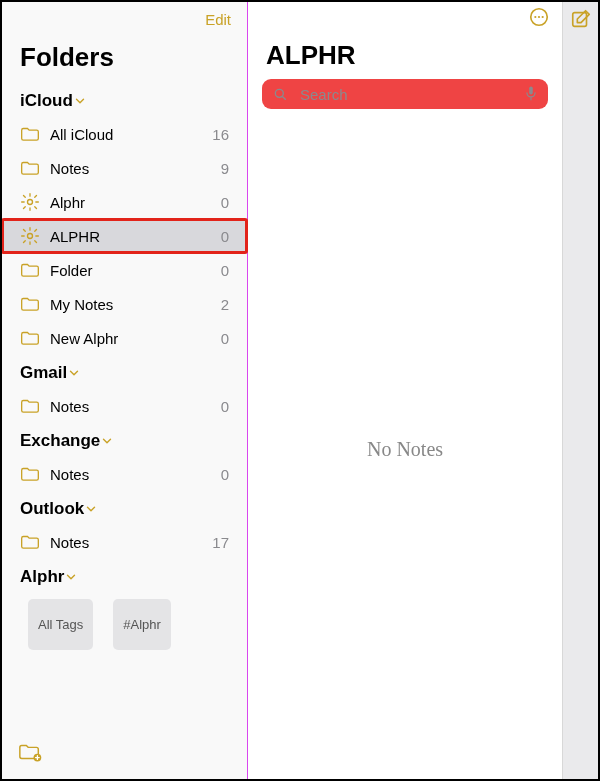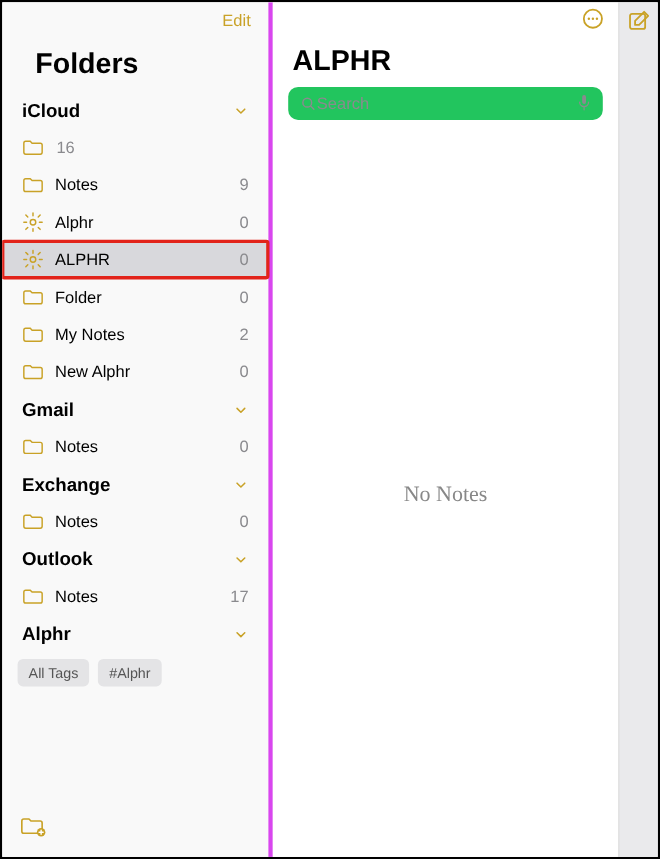--- a/index.html
+++ b/index.html
@@ -1,56 +1,56 @@
 <!DOCTYPE html>
 <html><head>
 <meta charset="utf-8">
 <style>
   * { box-sizing: border-box; margin: 0; padding: 0; }
   html, body { width: 600px; height: 781px; font-family: -apple-system, "Helvetica Neue", Arial, sans-serif; }
   body { border: 2px solid #000; display: flex; background: #fff; color: #000; }
 
   
-  .sidebar { width: 246px; height: 100%; background: #f9f9f9; border-right: 4px solid #d946ef; position: relative; display: flex; flex-direction: column; }
+  .sidebar { width: 246px; height: 100%; background: #f9f9f9; border-right: 1px solid #d946ef; position: relative; display: flex; flex-direction: column; }
   .sidebar-top { height: 34px; display: flex; justify-content: flex-end; align-items: center; padding-right: 16px; }
   .edit-link { color: #c9a227; font-size: 15px; cursor: pointer; }
-  .folders-title { font-size: 26px; font-weight: 700; padding: 6px 18px 10px; margin-left: 12px; }
-
-  .section-header { display: flex; align-items: center; justify-content: space-between; padding: 8px 18px 6px; cursor: pointer; }
+  .folders-title { font-size: 26px; font-weight: 700; padding: 6px 18px 10px; }
+
+  .section-header { display: flex; align-items: center; justify-content: flex-start; padding: 8px 18px 6px; cursor: pointer; }
   .section-header span.label { font-size: 17px; font-weight: 600; }
   .chev { width: 14px; height: 14px; flex: 0 0 14px; }
 
   .folder-row {
     display: flex; align-items: center; gap: 10px;
     padding: 7px 18px 7px 18px; font-size: 15px; cursor: pointer;
     position: relative;
   }
   .folder-row .icon { width: 20px; height: 20px; flex: 0 0 20px; display: flex; align-items: center; justify-content: center; }
   .folder-row .name { flex: 1; color: #000; }
   .folder-row .count { color: #8a8a8e; font-size: 15px; min-width: 18px; text-align: right; }
   .folder-row.selected { background: #d8d8dc; }
   .folder-row.highlighted { outline: 3px solid #e2231a; outline-offset: -2px; border-radius: 2px; }
 
   .tags-row { display: flex; gap: 8px; padding: 6px 14px; }
-  .tag-chip { background: #e4e4e6; color: #555; font-size: 13px; padding: 5px 10px; border-radius: 5px; cursor: pointer; }
+  .tag-chip { background: #e4e4e6; color: #555; font-size: 13px; padding: 18px 10px; border-radius: 5px; cursor: pointer; margin-left: 12px; }
 
   .sidebar-bottom { margin-top: auto; padding: 12px 16px; }
   .new-folder-btn svg { width: 24px; height: 22px; }
 
   
   .main { flex: 1; display: flex; flex-direction: column; background: #fff; position: relative; }
   .main-top { height: 34px; display: flex; justify-content: flex-end; align-items: center; padding-right: 12px; gap: 12px; }
   .circle-more svg, .compose svg { width: 22px; height: 22px; }
 
   .main-title { font-size: 26px; font-weight: 700; padding: 4px 18px 8px; }
 
   .search-wrap { padding: 0 14px 10px; }
   .search-field {
-    display: flex; align-items: center; gap: 0;
-    background: #22c55e; border-radius: 9px;
+    display: flex; align-items: center; gap: 12px;
+    background: #ef4444; border-radius: 9px;
     padding: 6px 10px; color: #8a8a8e;
   }
   .search-field input {
     flex: 1; border: none; background: transparent; font-size: 15px;
     outline: none; color: #000;
   }
   .search-field input::placeholder { color: #8a8a8e; }
 
   .empty-notes { flex: 1; display: flex; align-items: center; justify-content: center; color: #888; font-size: 20px; font-family: Liberation Serif, serif; }
 
@@ -75,20 +75,21 @@
         <svg class="chev" viewBox="0 0 24 24" fill="none">
           <path d="M6 9l6 6 6-6" stroke="#c9a227" stroke-width="2.4" stroke-linecap="round" stroke-linejoin="round"></path>
         </svg>
       </div>
       <div class="folder-row">
         <span class="icon">
           <svg viewBox="0 0 24 20" fill="none">
             <path d="M2 5c0-1.1.9-2 2-2h5l2 2h9c1.1 0 2 .9 2 2v8c0 1.1-.9 2-2 2H4c-1.1 0-2-.9-2-2V5z" stroke="#c9a227" stroke-width="1.6"></path>
           </svg>
         </span>
+        <span class="name">All iCloud</span>
         <span class="count">16</span>
       </div>
       <div class="folder-row">
         <span class="icon">
           <svg viewBox="0 0 24 20" fill="none">
             <path d="M2 5c0-1.1.9-2 2-2h5l2 2h9c1.1 0 2 .9 2 2v8c0 1.1-.9 2-2 2H4c-1.1 0-2-.9-2-2V5z" stroke="#c9a227" stroke-width="1.6"></path>
           </svg>
         </span>
         <span class="name">Notes</span>
         <span class="count">9</span>

